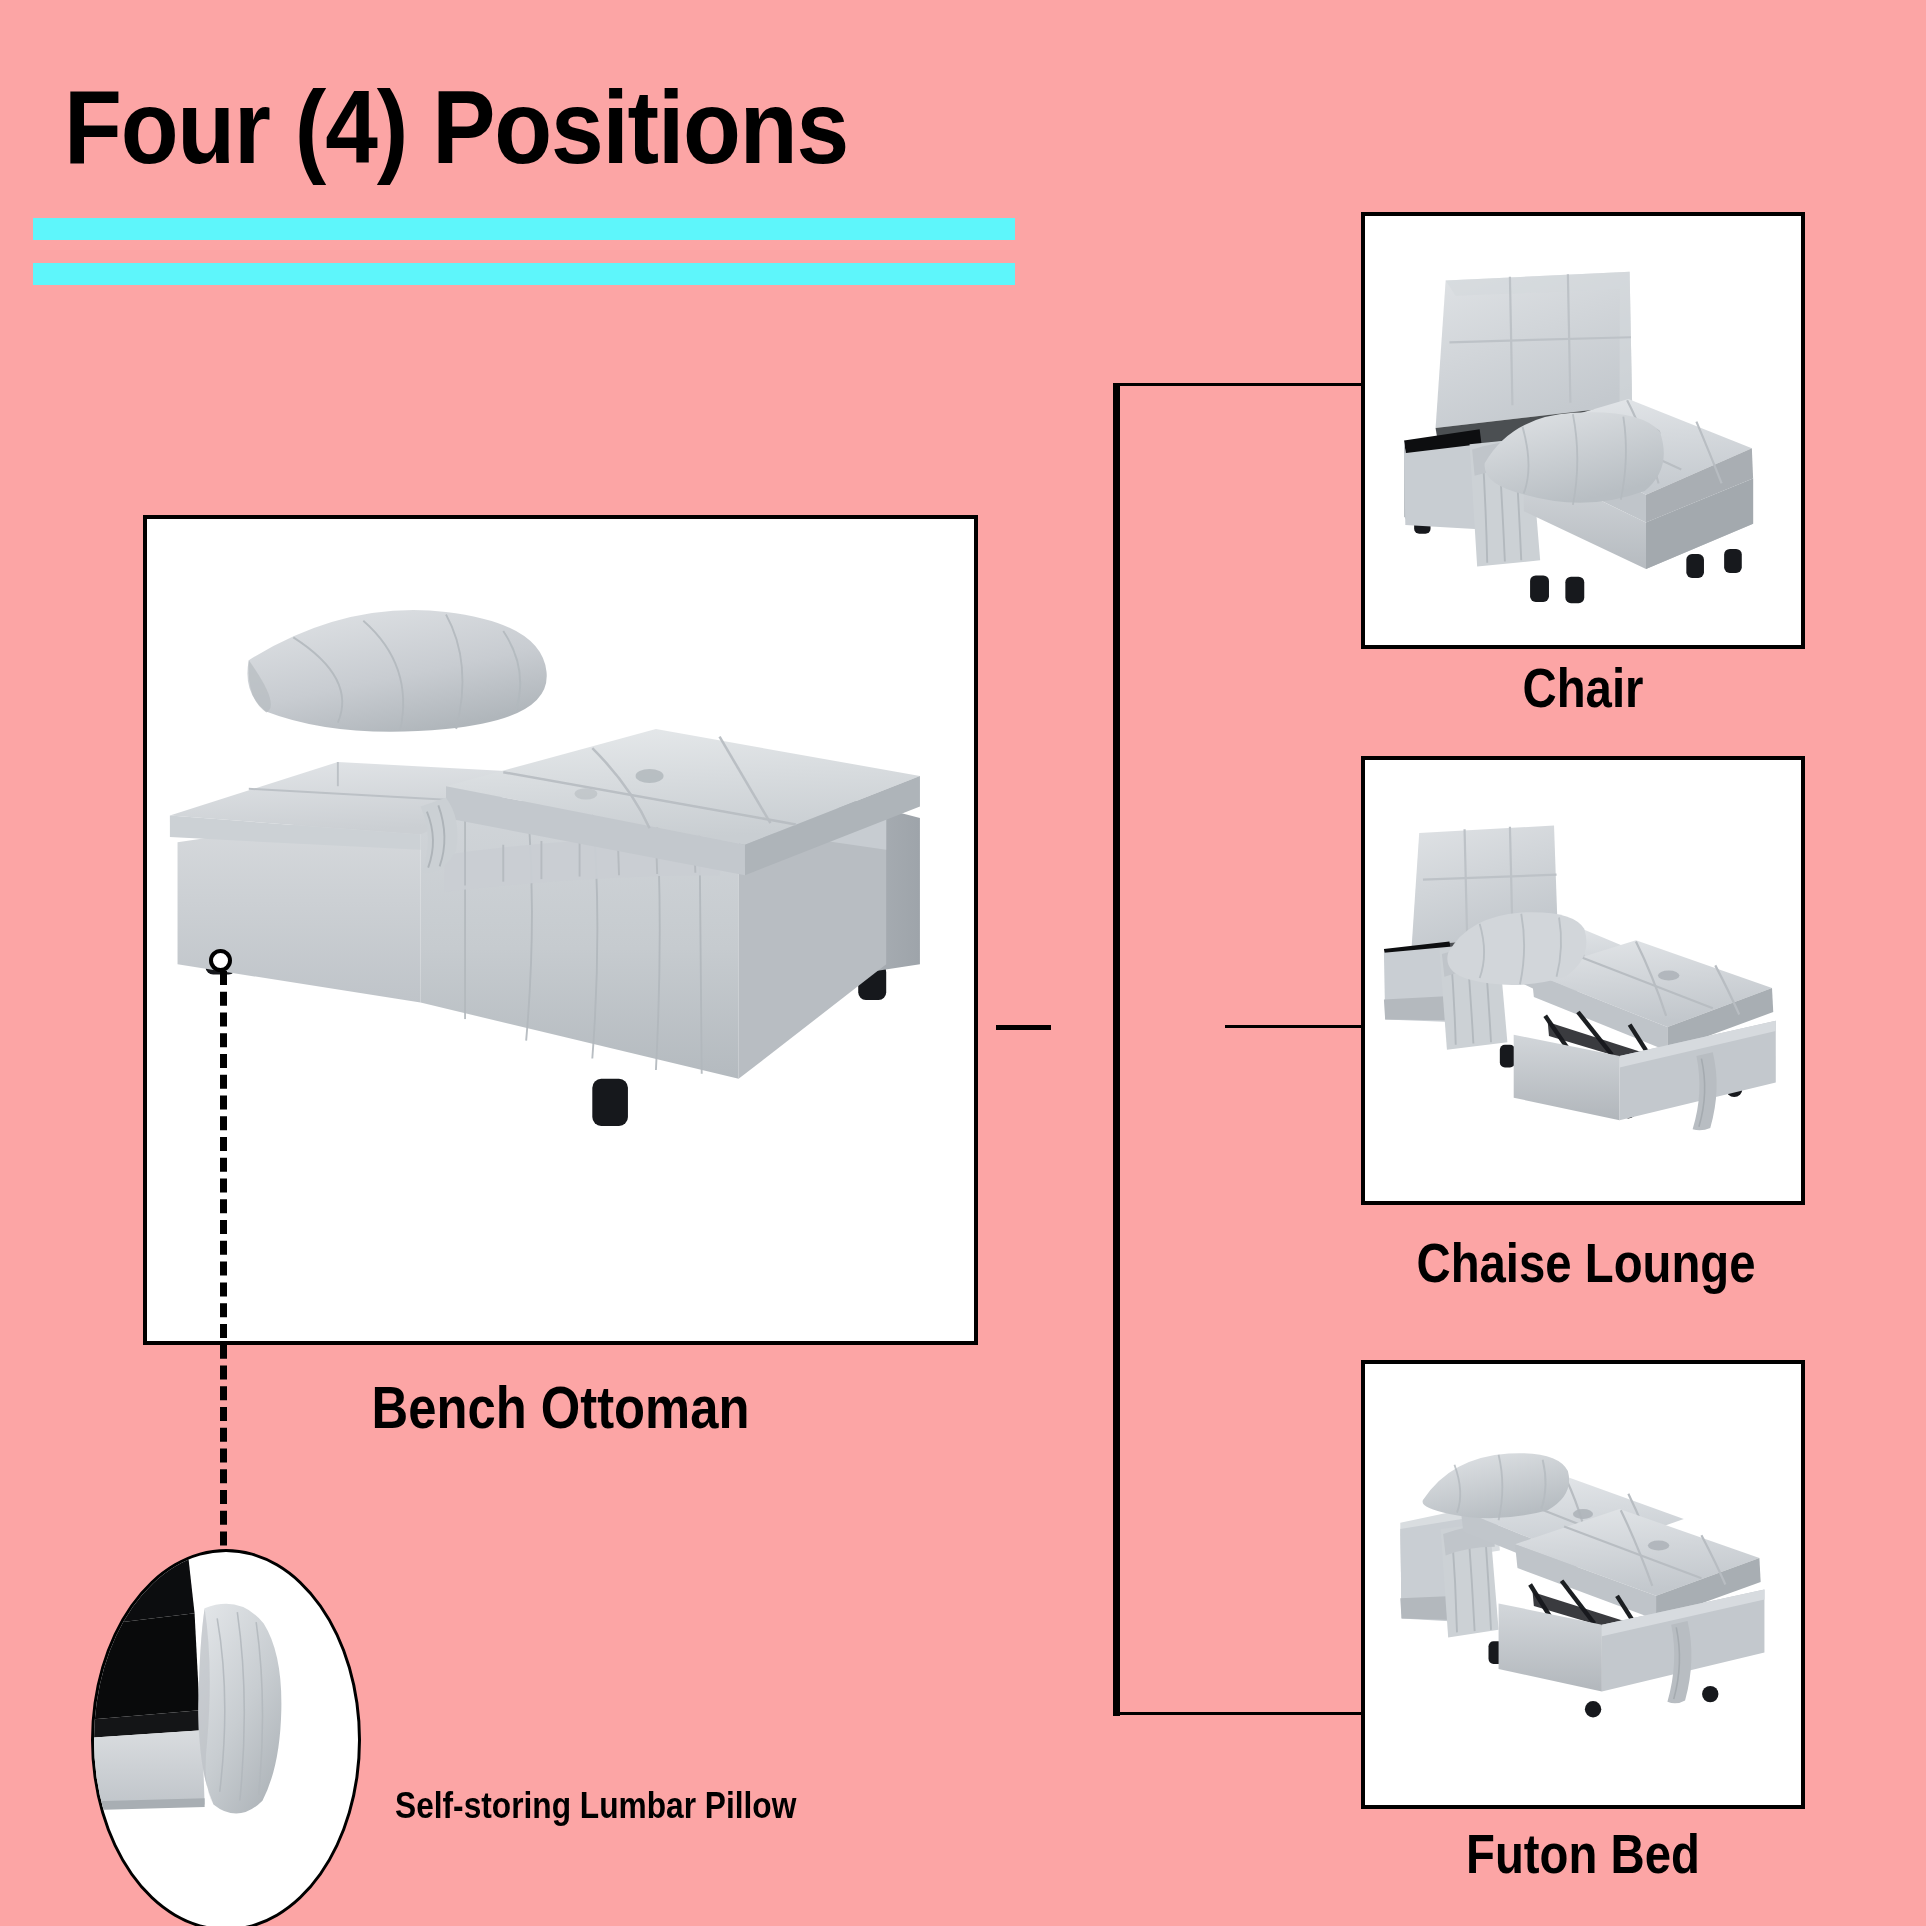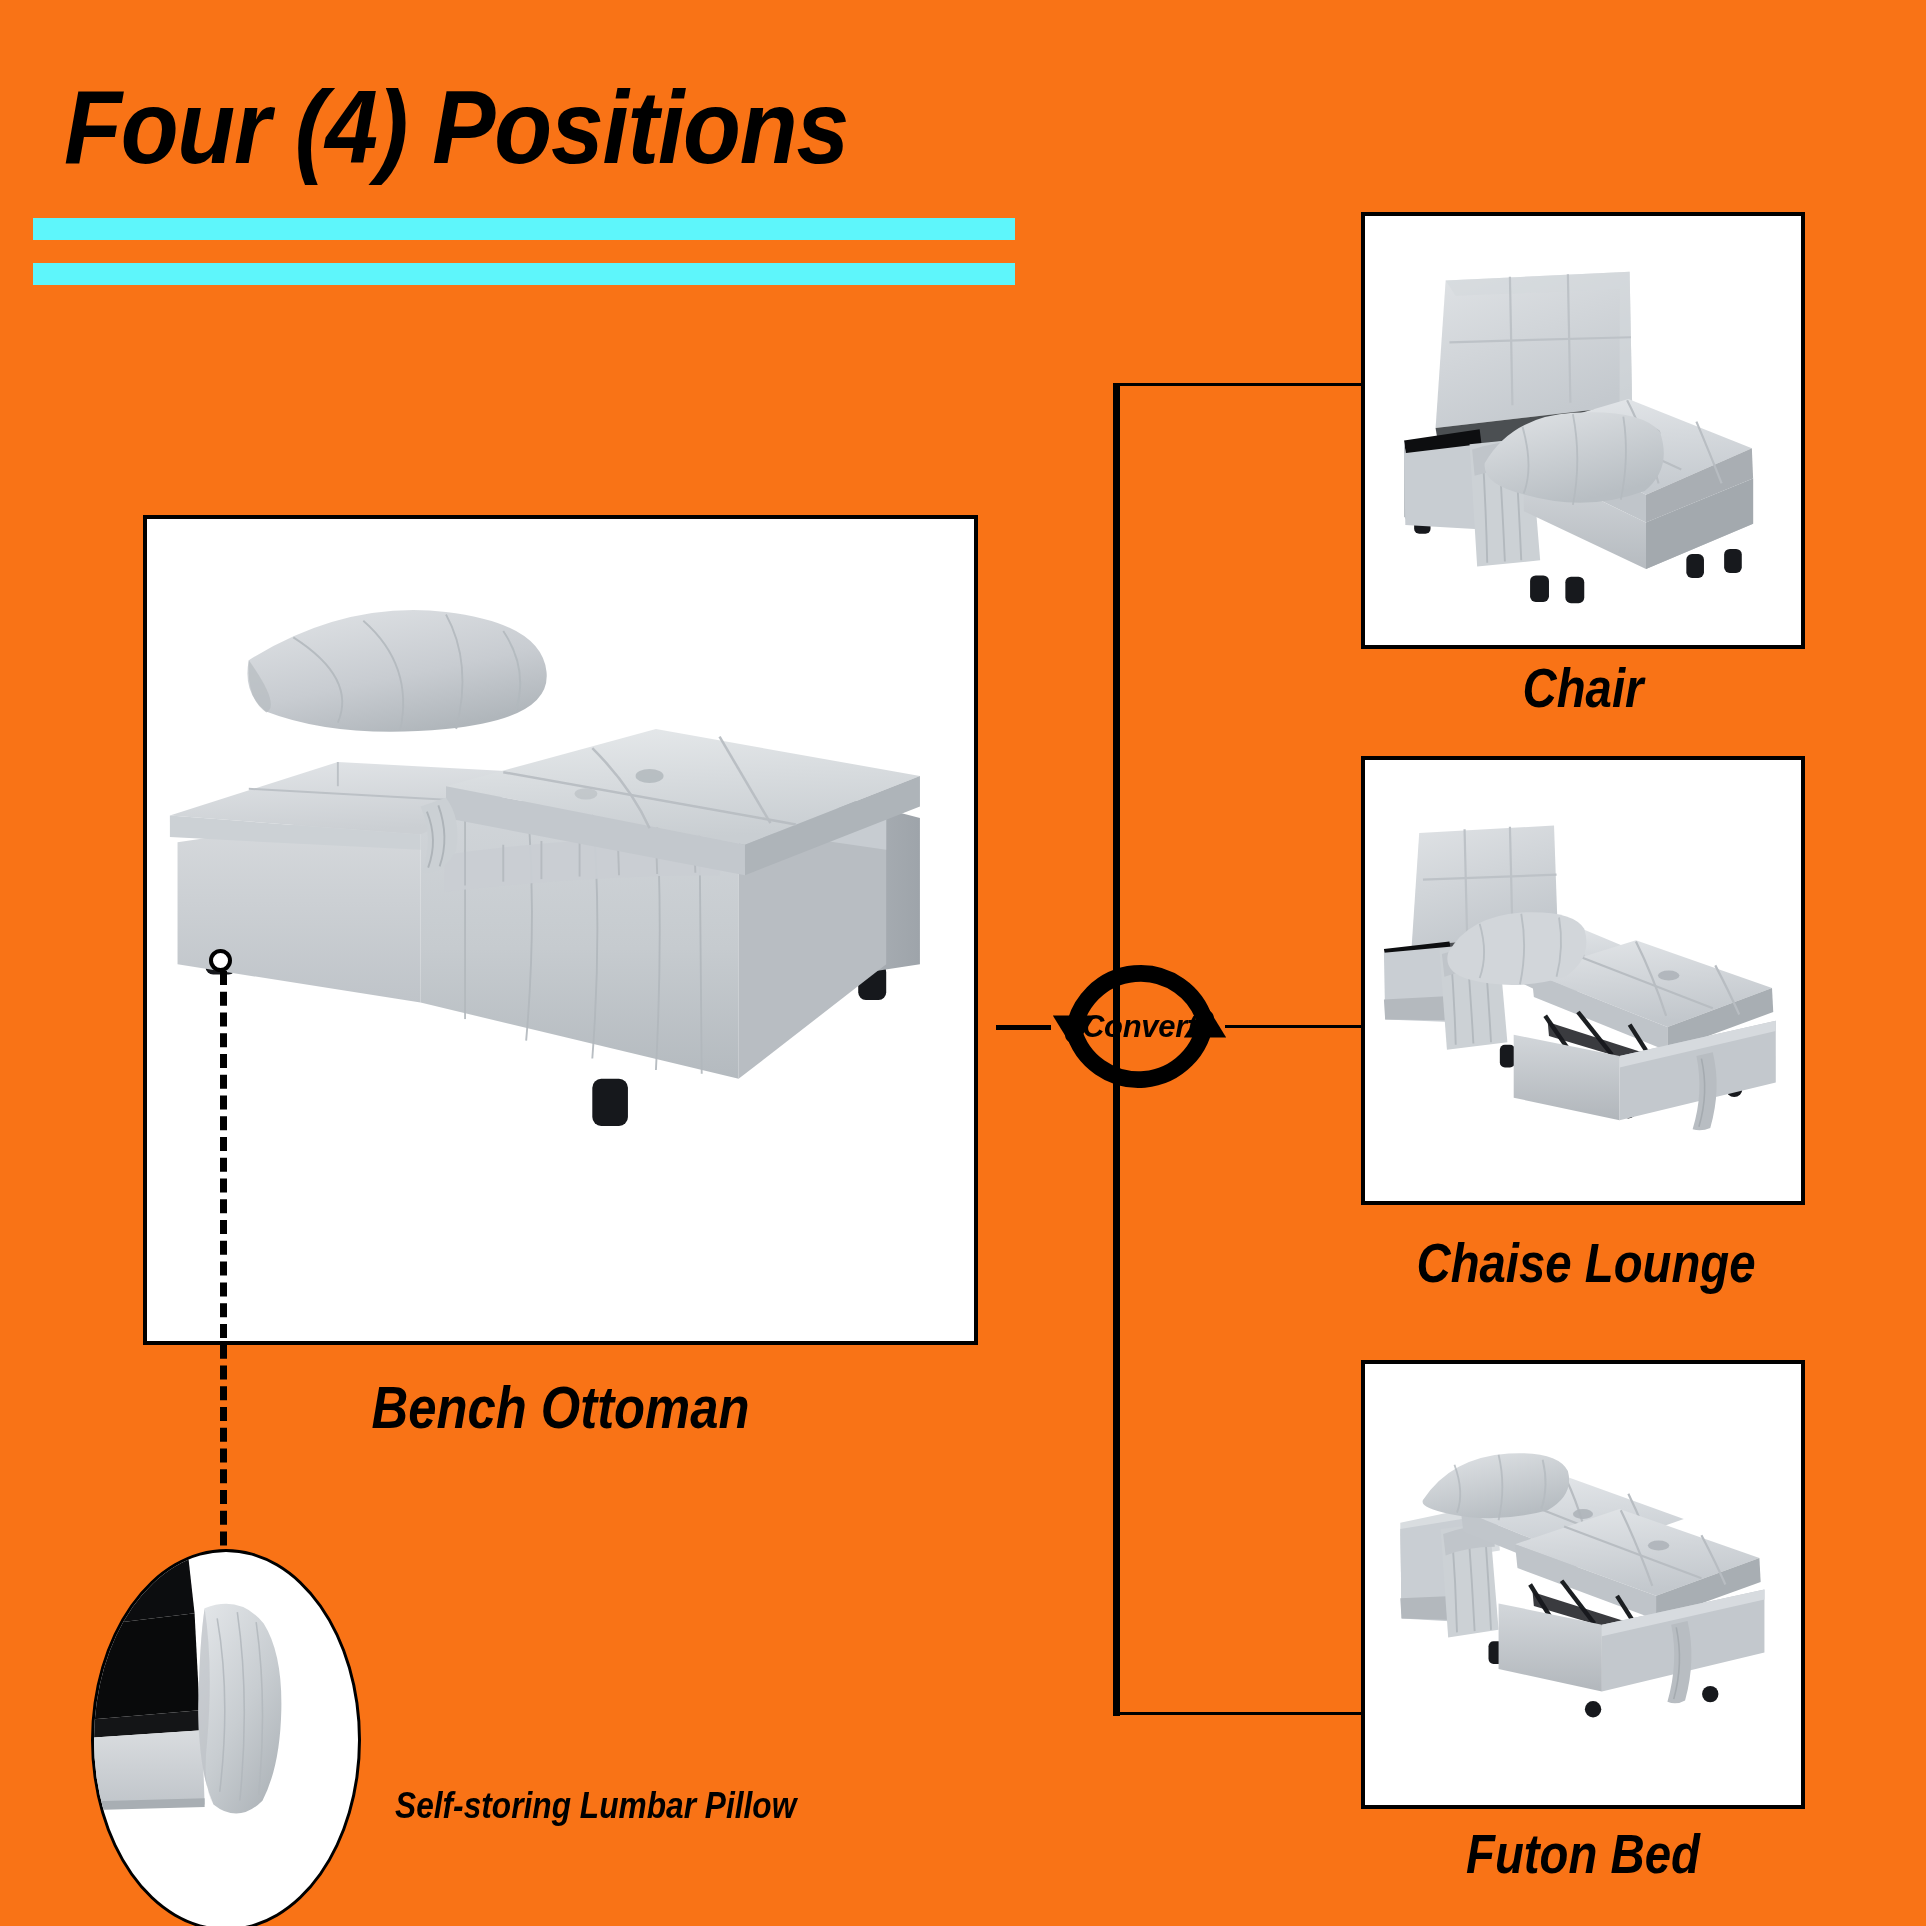--- a/index.html
+++ b/index.html
@@ -7,23 +7,22 @@
     padding: 0;
     background: #ffffff;
   }
   body {
     font-family: "Liberation Sans", sans-serif;
   }
   #page {
     position: relative;
     width: 1926px;
     height: 1926px;
-    background: #f97316;
+    background: #fca5a5;
     overflow: hidden;
-    font-style: italic;
   }
 
   
   .title {
     position: absolute;
     left: 64px;
     top: 76px;
     font-family: "Liberation Sans", sans-serif;
     font-weight: 700;
     font-size: 103px;
@@ -164,31 +163,20 @@
   <div class="title">Four (4) Positions</div>
   <div class="rule rule-1"></div>
   <div class="rule rule-2"></div>
 
   <div class="conn conn-vert"></div>
   <div class="conn conn-top"></div>
   <div class="conn conn-mid"></div>
   <div class="conn conn-bot"></div>
   <div class="conn conn-left"></div>
 
-  <div class="convert">
-    <svg viewBox="0 0 310 310" xmlns="http://www.w3.org/2000/svg">
-
-      <path d="M52 168 A105 105 0 0 1 258 150" fill="none" stroke="#000" stroke-width="26" stroke-linecap="round"></path>
-      <path d="M52 190 L20 138 L86 138 Z" fill="#000"></path>
-
-      <path d="M258 142 A105 105 0 0 1 52 160" fill="none" stroke="#000" stroke-width="26" stroke-linecap="round"></path>
-      <path d="M258 120 L224 172 L290 172 Z" fill="#000"></path>
-    </svg>
-    <div class="convert-label">Convert</div>
-  </div>
 
   <div class="panel panel-main">
     <div class="art">
       <svg viewBox="0 0 1300 1292" xmlns="http://www.w3.org/2000/svg">
         <defs>
           <linearGradient id="gTopL" x1="0" y1="0" x2="0.3" y2="1">
             <stop offset="0" stop-color="#e2e5e8"></stop>
               <stop offset="1" stop-color="#cbcfd3"></stop>
           </linearGradient>
           <linearGradient id="gTopR" x1="0" y1="0" x2="0.2" y2="1">

